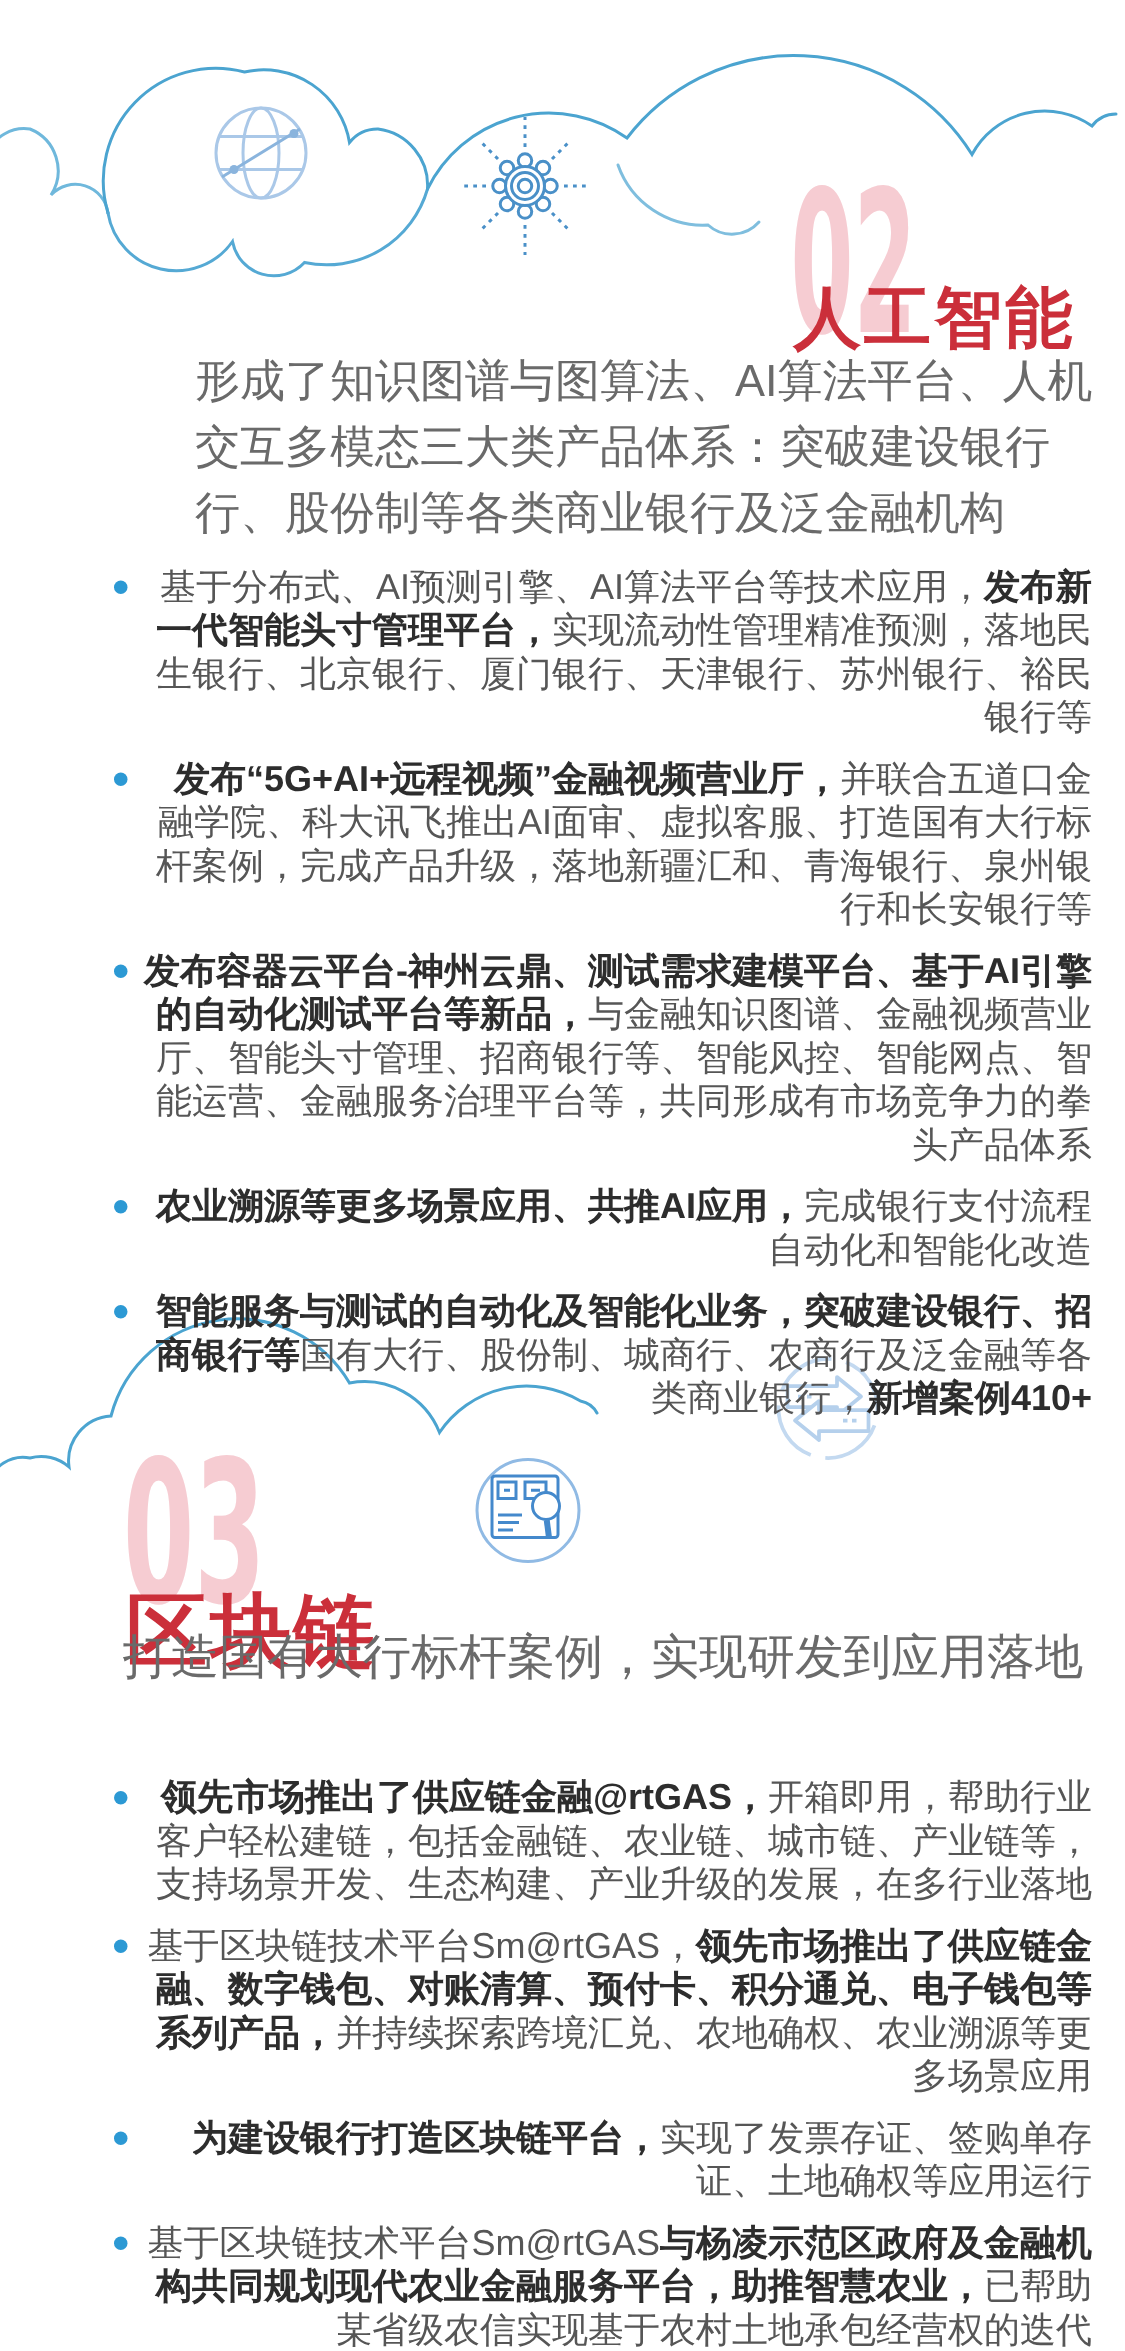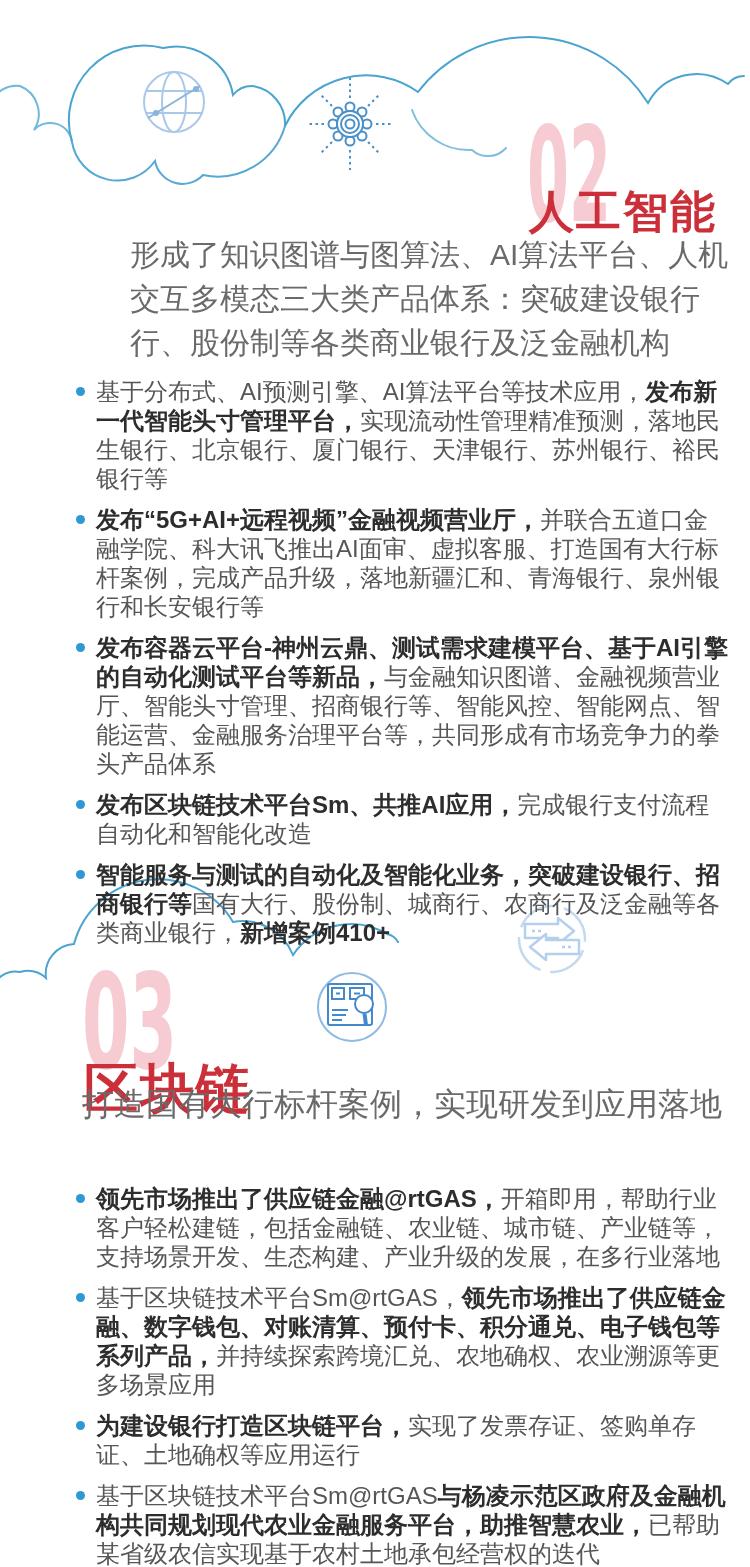--- a/index.html
+++ b/index.html
@@ -31,20 +31,21 @@
   .sec-title.bc{left:84px;top:1013px;font-size:54px;}
   .subtitle{position:absolute;z-index:2;color:#6a6a6a;white-space:nowrap;}
   .subtitle.ai{left:130px;top:221px;font-size:30px;line-height:44px;}
   .subtitle.bc{left:82px;top:1071px;font-size:32px;line-height:42px;}
   ul.bullets{
     position:absolute;z-index:2;
     list-style:none;margin:0;padding:0;
     width:652px;
     font-size:24px;line-height:29px;
     color:#565656;
+    text-align:right;
   }
   ul.bullets.ai{left:76px;top:365px;}
   ul.bullets.bc{left:76px;top:1172px;}
   ul.bullets li{
     position:relative;
     padding-left:20px;
     margin-bottom:12px;
   }
   ul.bullets li::before{
     content:"";
@@ -113,21 +114,21 @@
   <div class="subtitle ai">
     <div>形成了知识图谱与图算法、AI算法平台、人机</div>
     <div>交互多模态三大类产品体系：突破建设银行</div>
     <div>行、股份制等各类商业银行及泛金融机构</div>
   </div>
 
   <ul class="bullets ai">
       <li><span>基于分布式、AI预测引擎、AI算法平台等技术应用，</span><b>发布新一代智能头寸管理平台，</b><span>实现流动性管理精准预测，落地民生银行、北京银行、厦门银行、天津银行、苏州银行、裕民银行等</span></li>
       <li><b>发布“5G+AI+远程视频”金融视频营业厅，</b><span>并联合五道口金融学院、科大讯飞推出AI面审、虚拟客服、打造国有大行标杆案例，完成产品升级，落地新疆汇和、青海银行、泉州银行和长安银行等</span></li>
       <li><b>发布容器云平台-神州云鼎、测试需求建模平台、基于AI引擎的自动化测试平台等新品，</b><span>与金融知识图谱、金融视频营业厅、智能头寸管理、招商银行等、智能风控、智能网点、智能运营、金融服务治理平台等，共同形成有市场竞争力的拳头产品体系</span></li>
-      <li><b>发布区块链技术平台Sm、共推AI应用，</b><span>完成银行支付流程自动化和智能化改造</span></li>
+      <li><b>农业溯源等更多场景应用、共推AI应用，</b><span>完成银行支付流程自动化和智能化改造</span></li>
       <li><b>智能服务与测试的自动化及智能化业务，突破建设银行、招商银行等</b><span>国有大行、股份制、城商行、农商行及泛金融等各类商业银行，</span><b>新增案例410+</b></li>
     </ul>
 
   <svg class="decor" style="top:855px;" width="750" height="235" viewBox="0 0 750 235">
 
     <path class="cloud" stroke="#4ba4d0" d="M -8 123 A 24 24 0 0 1 20 105 A 28 28 0 0 1 46 111
              A 30 30 0 0 1 74 77 A 87 87 0 0 1 233 55
              A 54 54 0 0 1 293 88 A 70 70 0 0 1 387 67 A 16 16 0 0 1 398 75"></path>
 
     <g transform="translate(552,72)" fill="#ffffff" stroke="#b5d0ec" stroke-width="2.5" stroke-linejoin="round">

